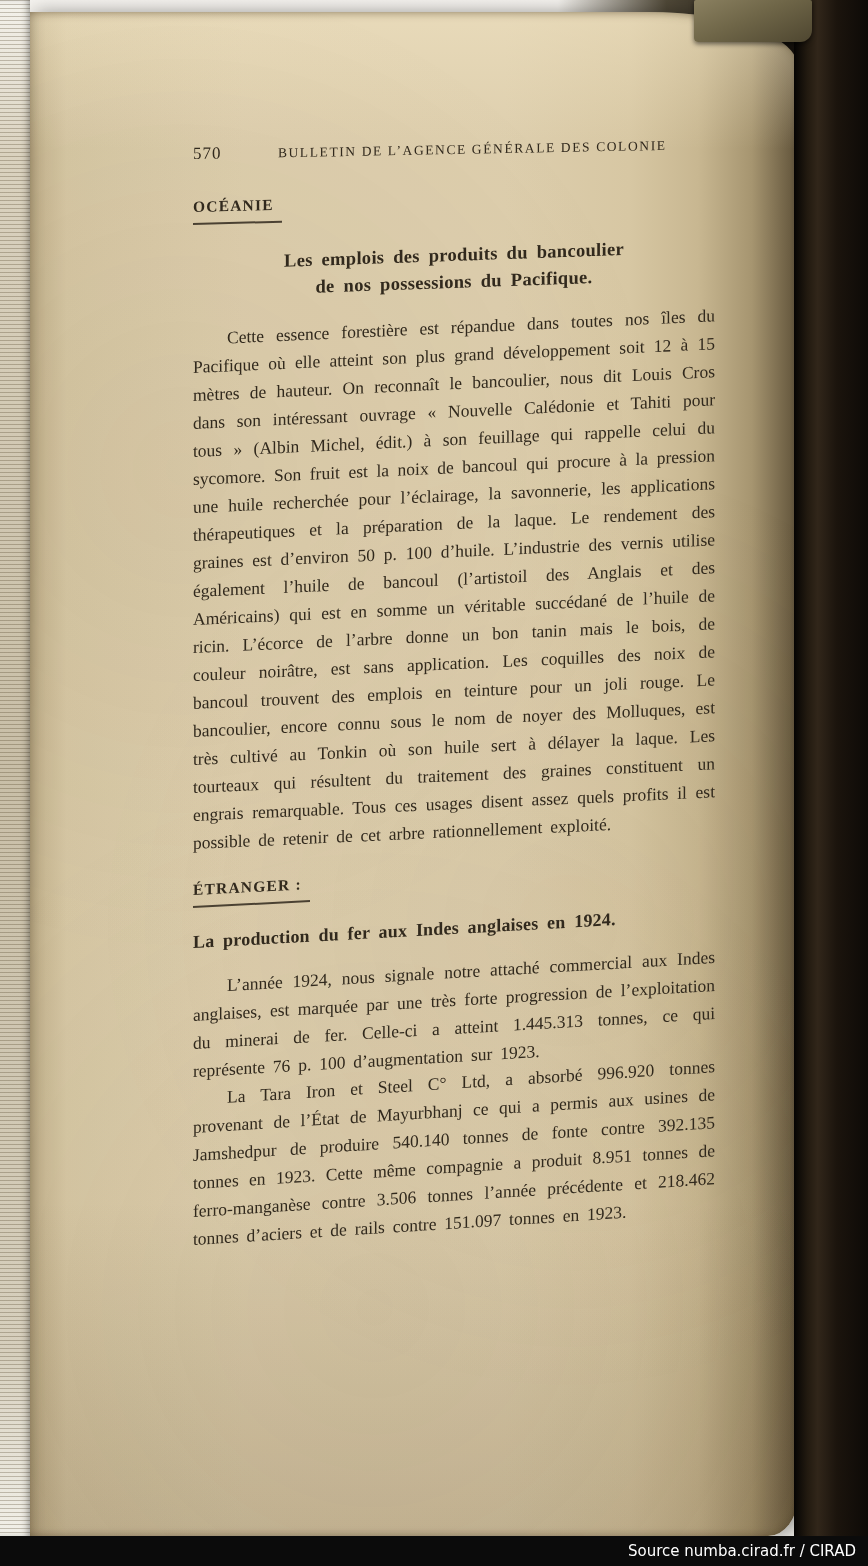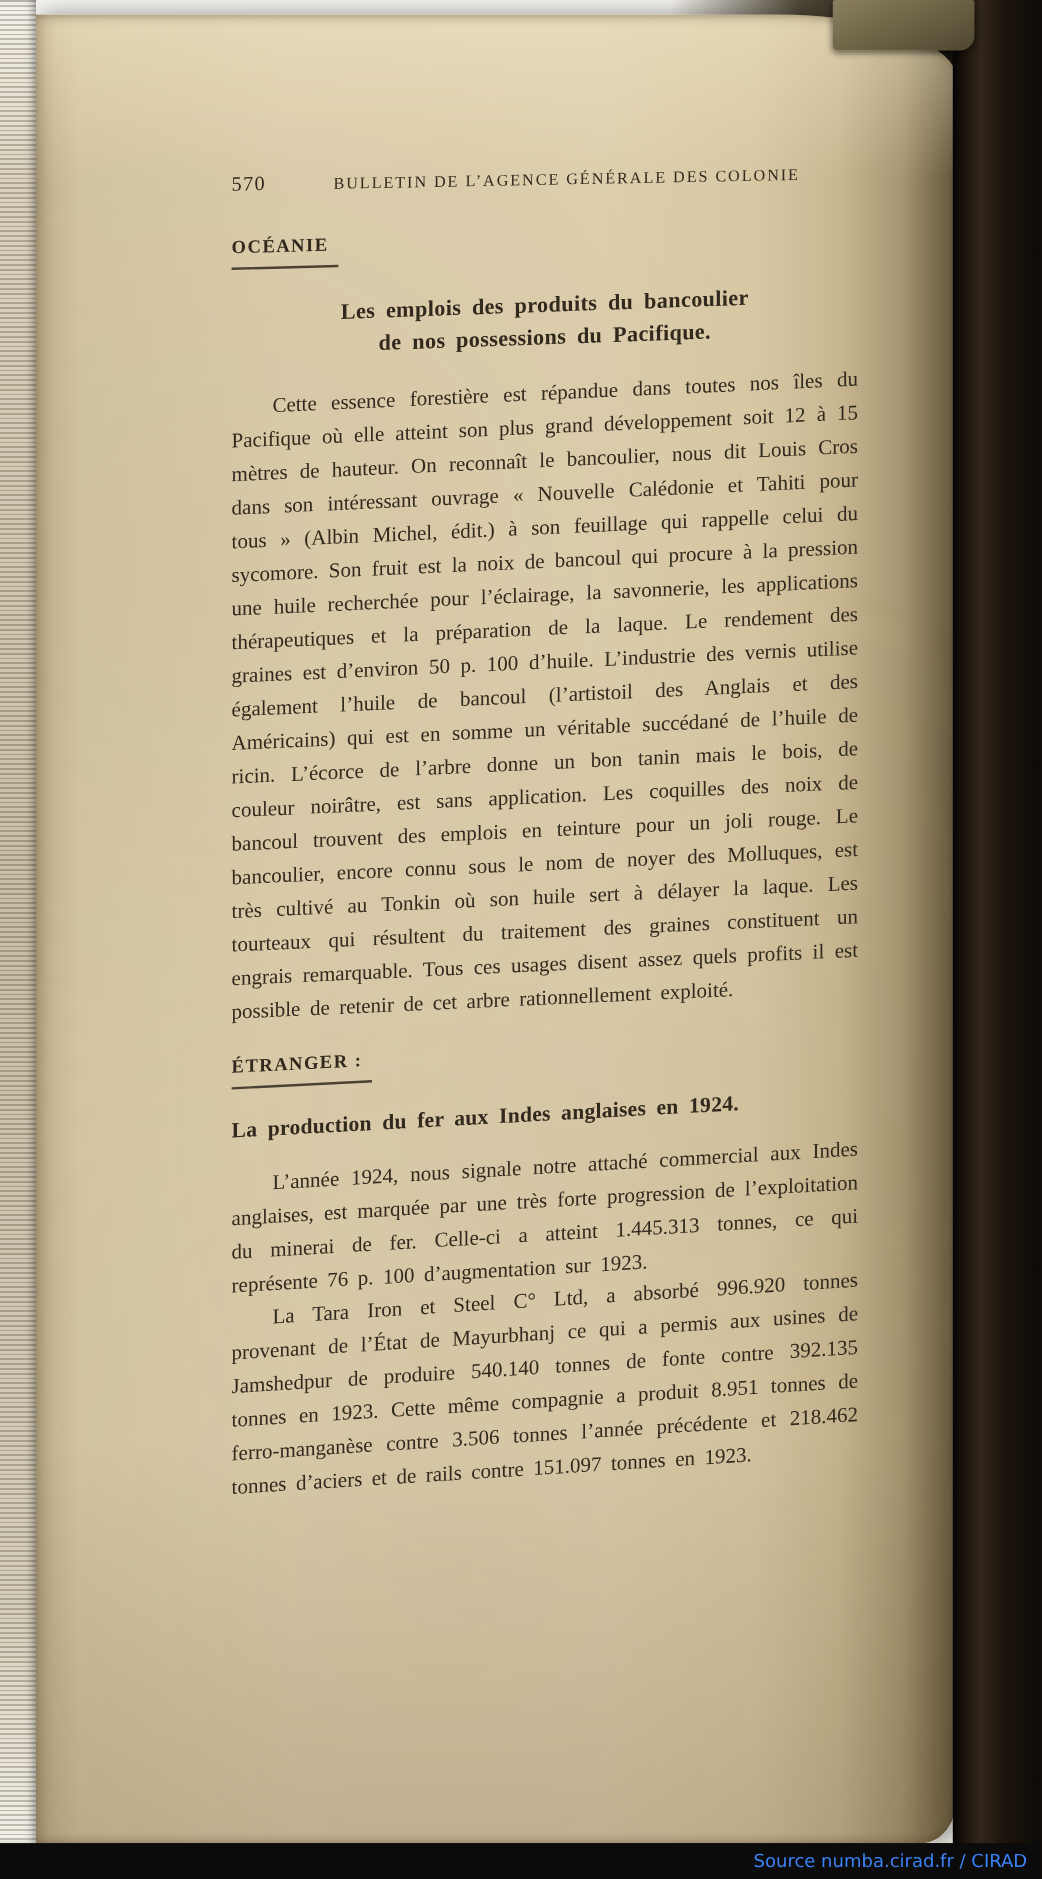--- a/index.html
+++ b/index.html
@@ -187,21 +187,21 @@
     position: absolute;
     left: 0; bottom: 0;
     width: 100%; height: 30px;
     background: #0b0b0b;
     z-index: 10;
     display: flex;
     align-items: center;
     justify-content: flex-end;
     padding-right: 12px;
     box-sizing: border-box;
-    color: #3b82f6;
+    color: #ffffff;
     font-family: "DejaVu Sans", sans-serif;
     font-size: 15px;
   }
 </style>
 </head>
 <body>
 
 <div class="canvas">
 
   <div class="backdrop"></div>

